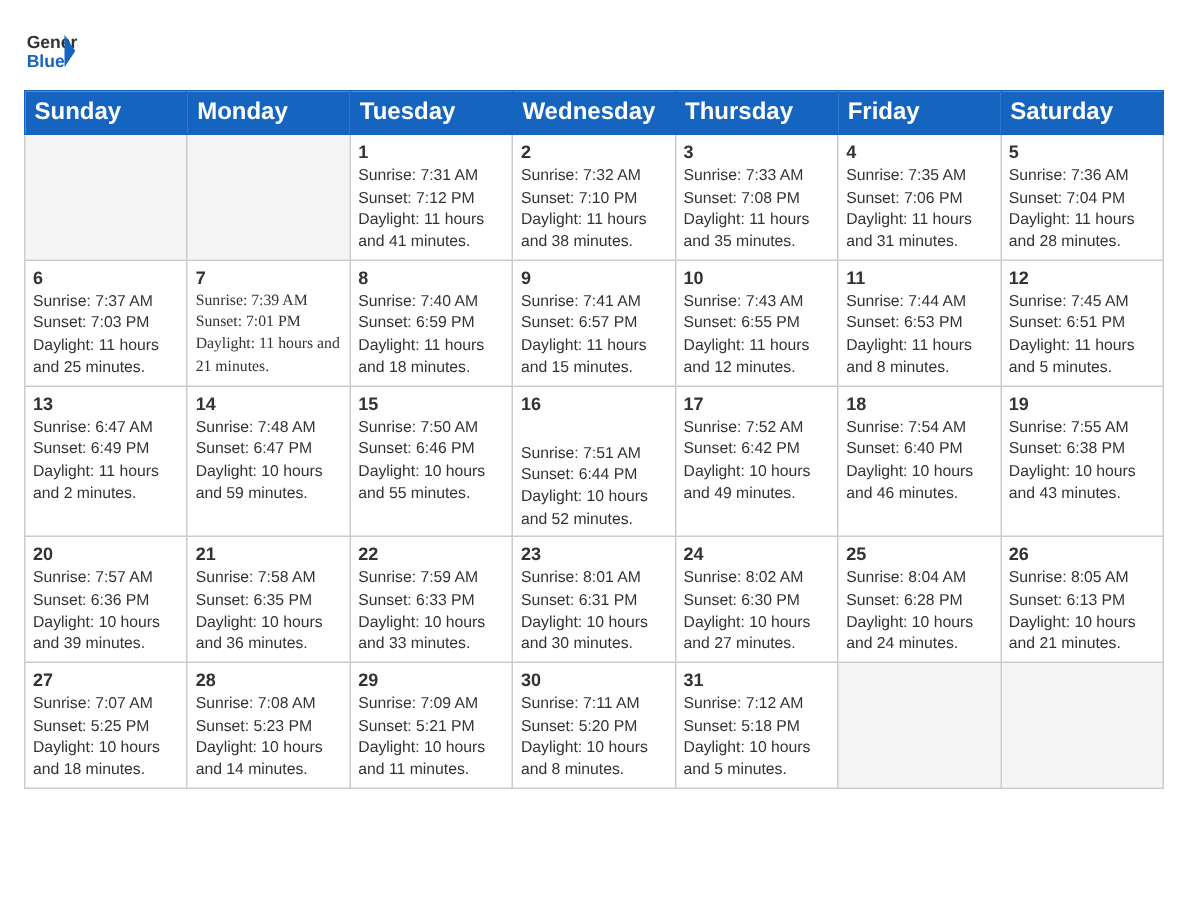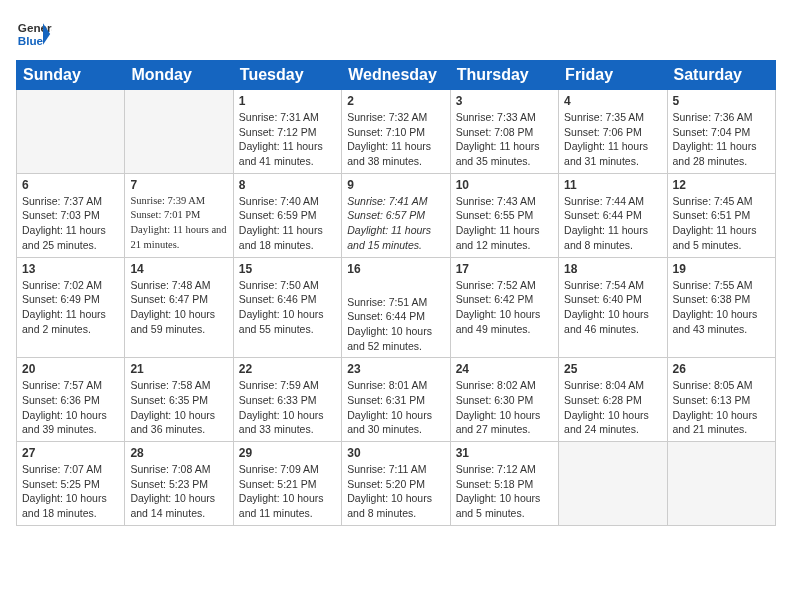--- a/index.html
+++ b/index.html
@@ -152,47 +152,47 @@
 Daylight: 11 hours and 21 minutes.</div>
         </td>
         <td>
           <div class="day-num">8</div>
           <div class="day-info" style="white-space: pre-wrap;">Sunrise: 7:40 AM
 Sunset: 6:59 PM
 Daylight: 11 hours and 18 minutes.</div>
         </td>
         <td>
           <div class="day-num">9</div>
-          <div class="day-info" style="white-space: pre-wrap; font-style: italic;">Sunrise: 7:41 AM
+          <div class="day-info" style="white-space: pre-wrap;">Sunrise: 7:41 AM
 Sunset: 6:57 PM
 Daylight: 11 hours and 15 minutes.</div>
         </td>
         <td>
           <div class="day-num">10</div>
           <div class="day-info" style="white-space: pre-wrap;">Sunrise: 7:43 AM
 Sunset: 6:55 PM
 Daylight: 11 hours and 12 minutes.</div>
         </td>
         <td>
           <div class="day-num">11</div>
           <div class="day-info" style="white-space: pre-wrap;">Sunrise: 7:44 AM
-Sunset: 6:44 PM
+Sunset: 6:53 PM
 Daylight: 11 hours and 8 minutes.</div>
         </td>
         <td>
           <div class="day-num">12</div>
           <div class="day-info" style="white-space: pre-wrap;">Sunrise: 7:45 AM
 Sunset: 6:51 PM
 Daylight: 11 hours and 5 minutes.</div>
         </td>
       </tr>
       <tr>
         <td>
           <div class="day-num">13</div>
-          <div class="day-info" style="white-space: pre-wrap;">Sunrise: 7:02 AM
+          <div class="day-info" style="white-space: pre-wrap;">Sunrise: 6:47 AM
 Sunset: 6:49 PM
 Daylight: 11 hours and 2 minutes.</div>
         </td>
         <td>
           <div class="day-num">14</div>
           <div class="day-info" style="white-space: pre-wrap;">Sunrise: 7:48 AM
 Sunset: 6:47 PM
 Daylight: 10 hours and 59 minutes.</div>
         </td>
         <td>

